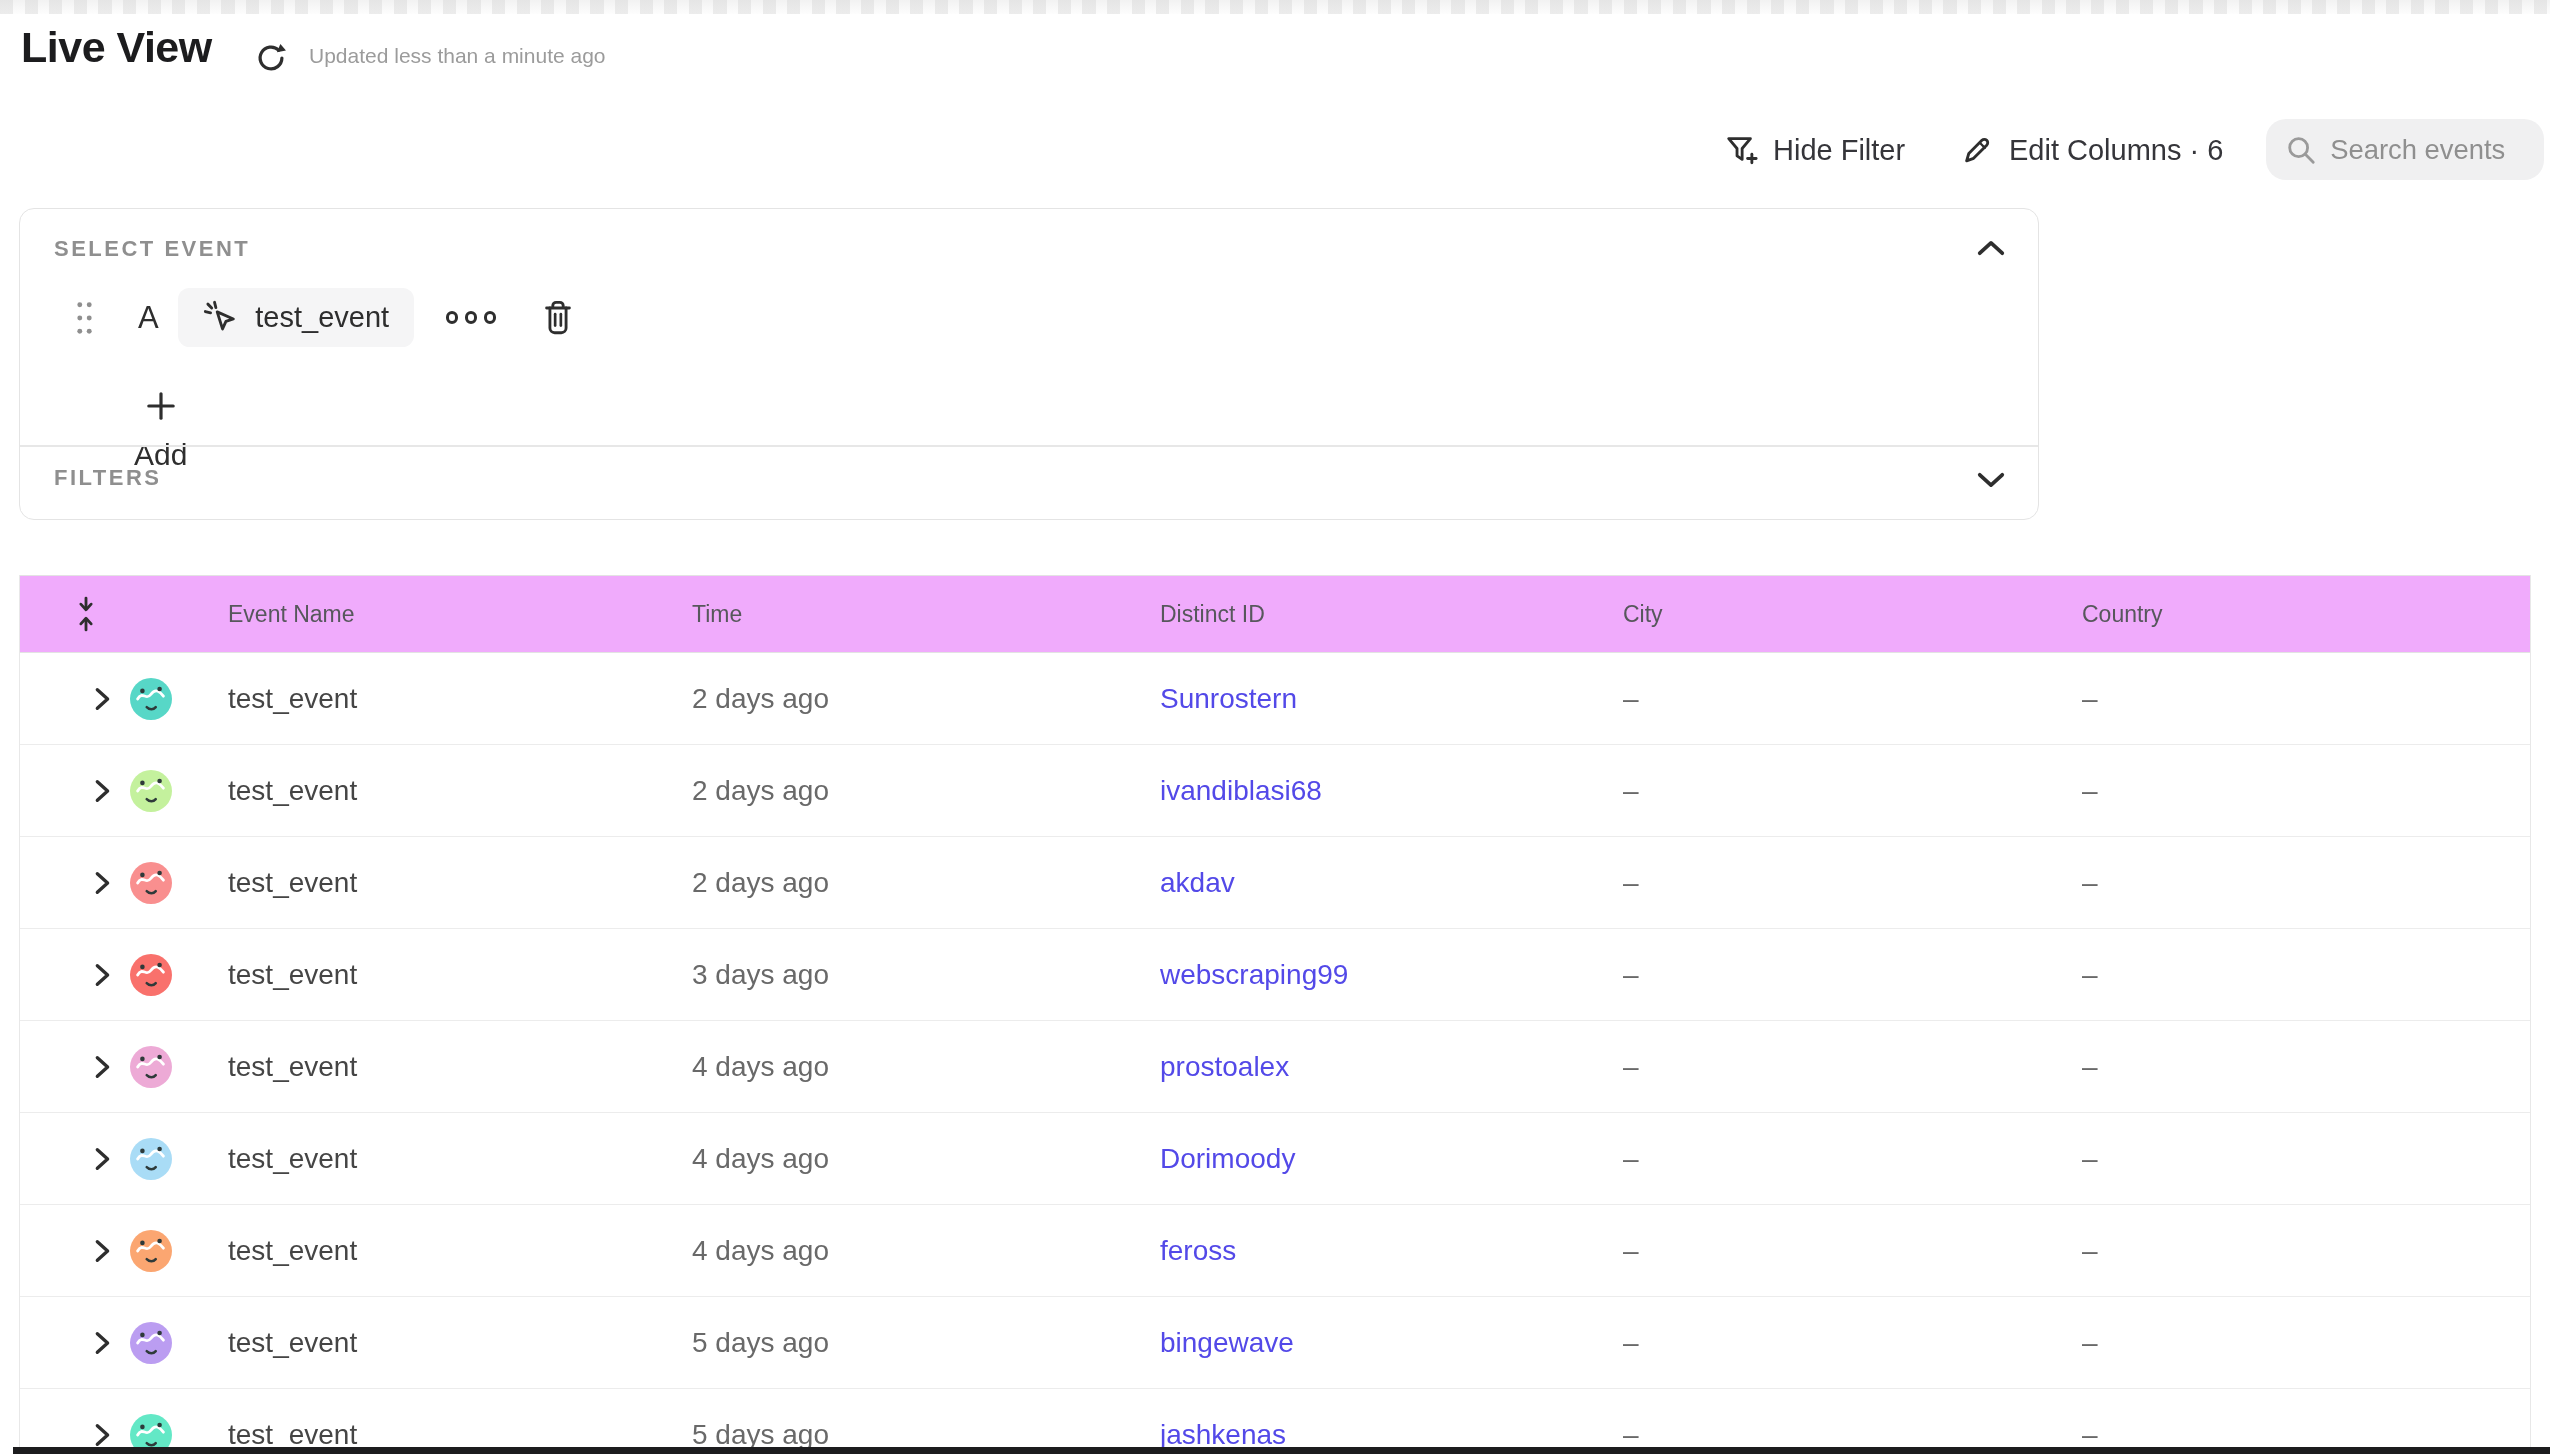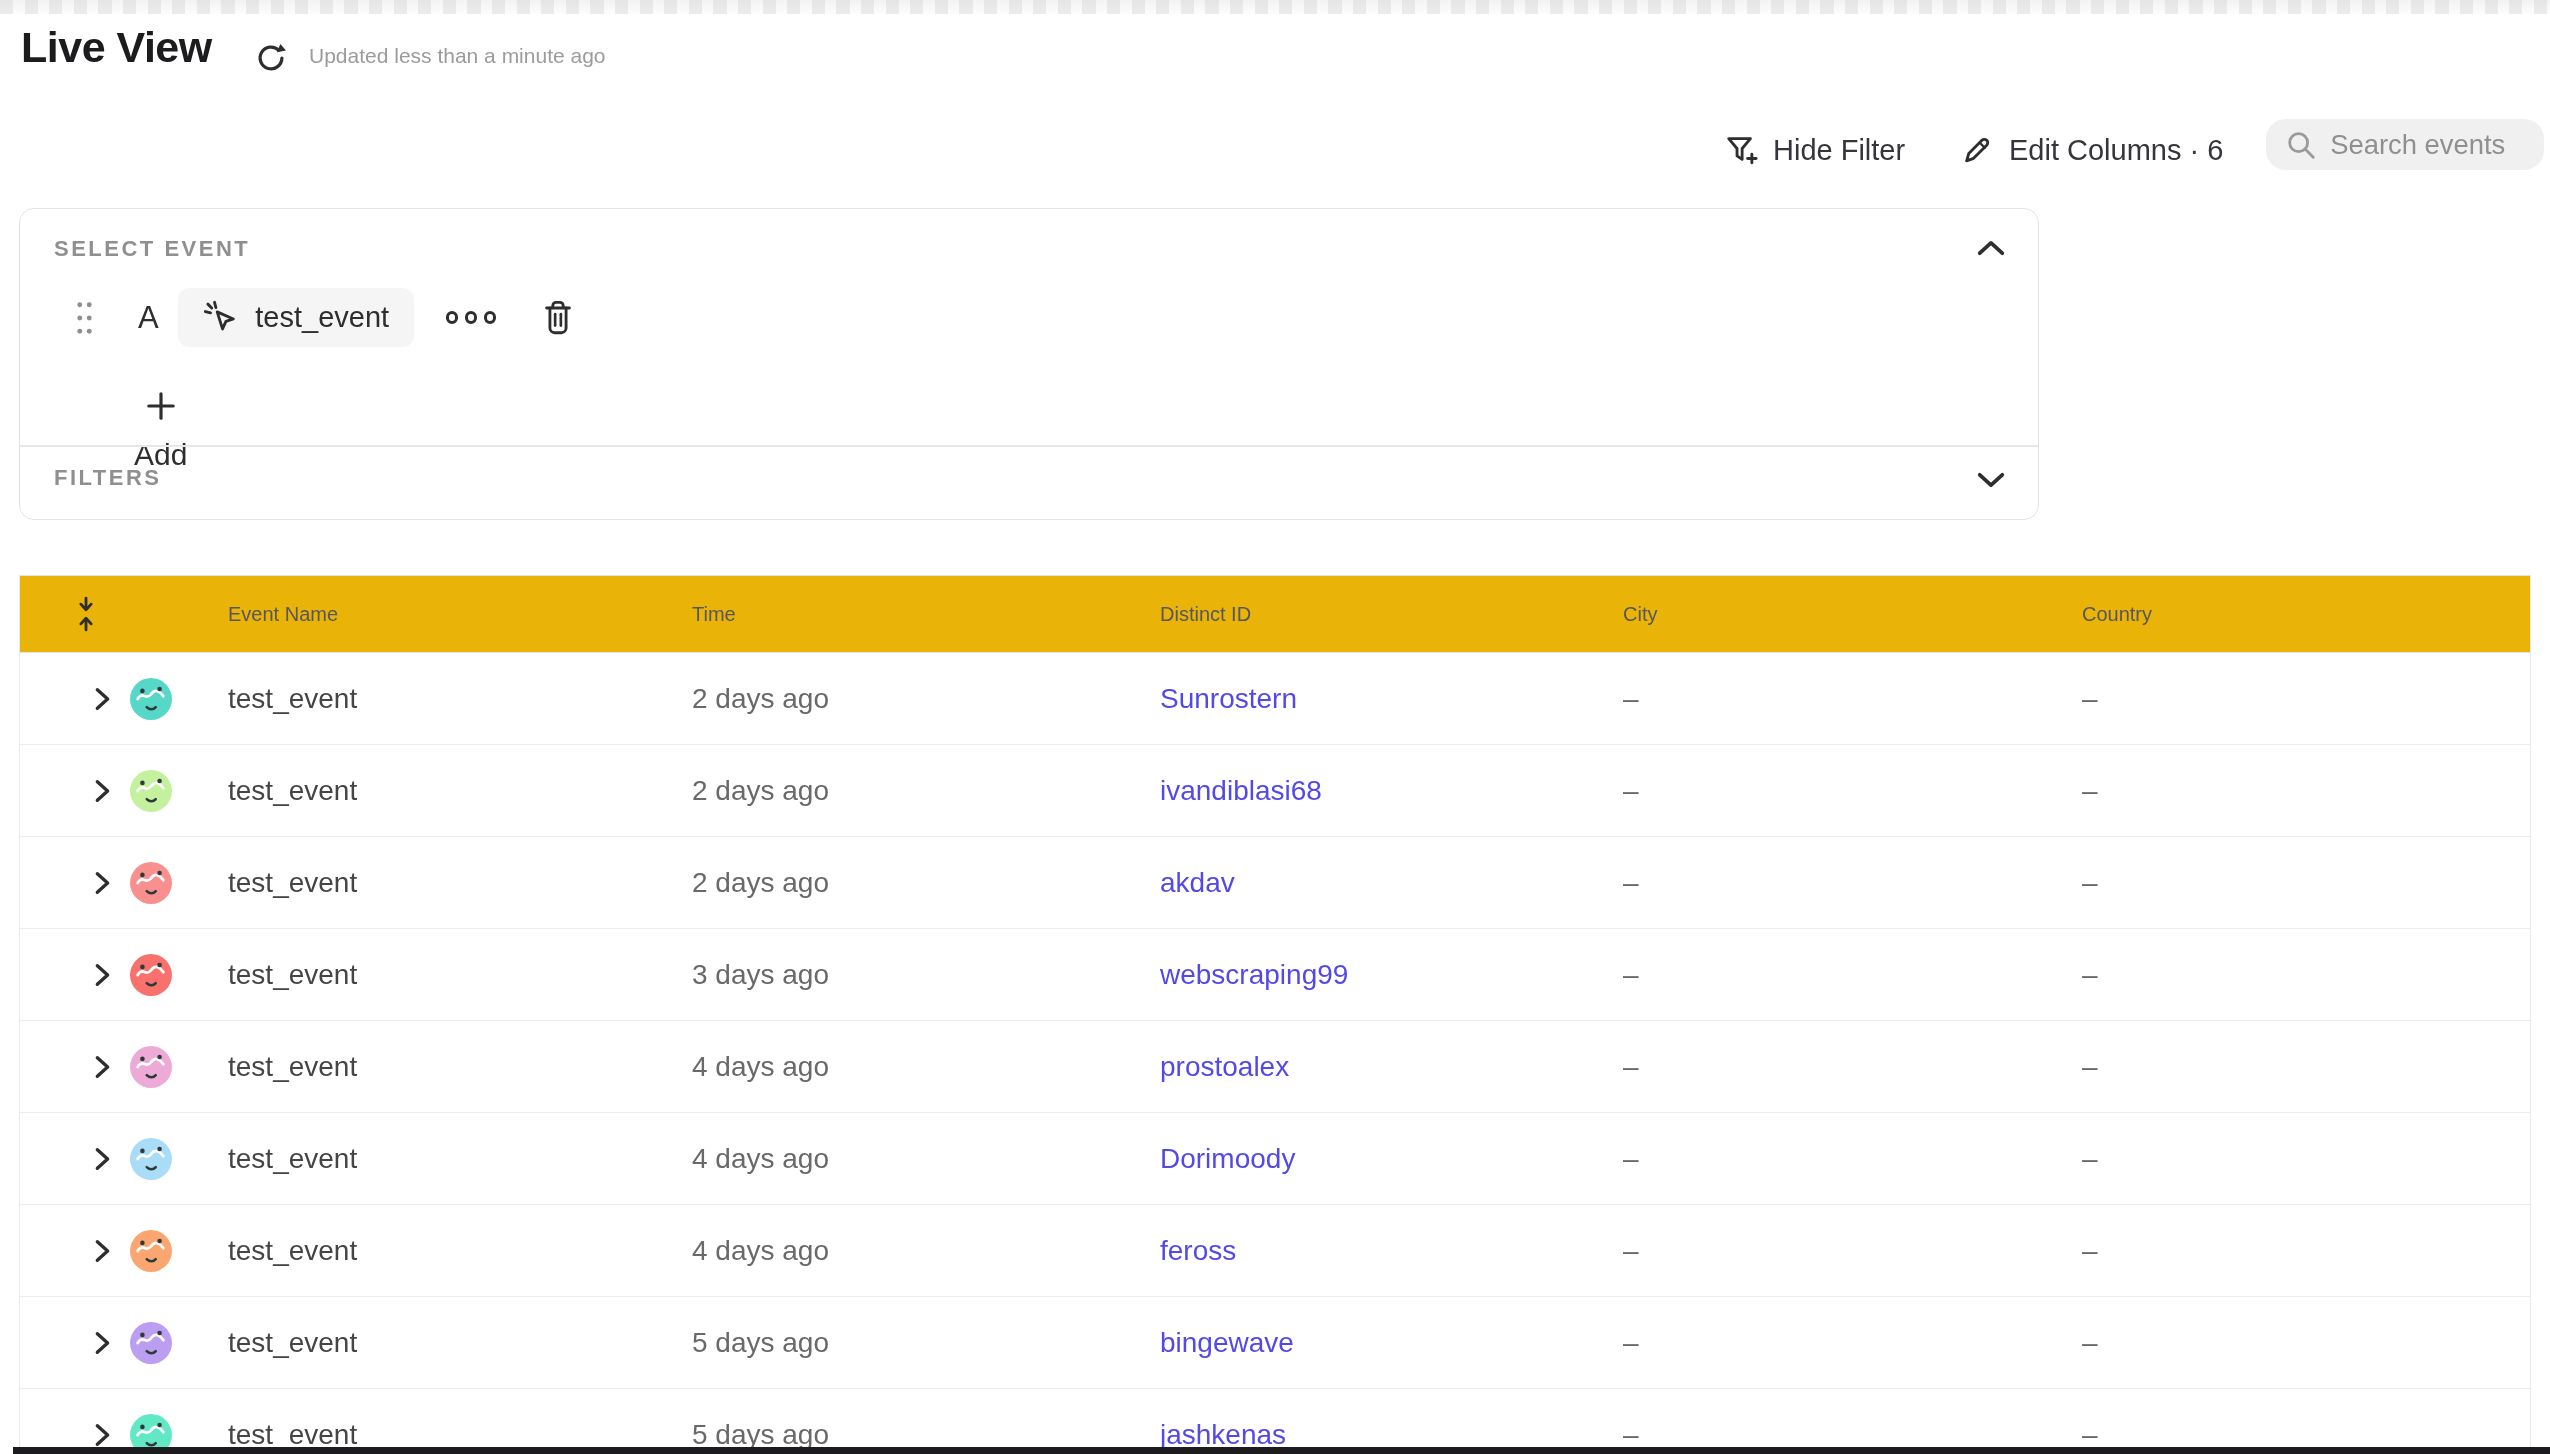--- a/index.html
+++ b/index.html
@@ -33,21 +33,21 @@
 
   
   .tool-btn{
     position:absolute; top:129px; height:42px;
     display:flex; align-items:center; gap:15px;
     font-size:29px; color:#35353a; cursor:pointer; white-space:nowrap;
   }
   .tool-btn.hide-filter{ left:1724px; }
   .tool-btn.edit-columns{ left:1960px; }
   .search-box{
-    position:absolute; left:2266px; top:119px; width:278px; height:51px;
+    position:absolute; left:2266px; top:119px; width:278px; height:61px;
     background:#f0f0f1; border-radius:20px;
     display:flex; align-items:center; gap:13.2px; padding:0 19px;
   }
   .search-box input{
     border:none; outline:none; background:transparent;
     font-family:"Liberation Sans", sans-serif;
     font-size:27.4px; color:#4a4a4a; width:180px;
   }
   .search-box input::placeholder{ color:#8f8f8f; }
 
@@ -90,23 +90,23 @@
     display:flex; align-items:center; gap:17px; cursor:pointer;
     font-size:30px; color:#2e2e2e;flex-direction:column;
   }
 
   
   .events-table{
     position:absolute; left:19px; top:575px; width:2512px; bottom:0;
     border-left:1.9px solid #e8e8e8; border-right:1.9px solid #e8e8e8;
   }
   .thead{
-    position:relative; height:78px; background:#eab308;
+    position:relative; height:78px; background:#f0abfc;
     border-top:1.9px solid #e3e3e3; border-bottom:1.9px solid #e3e3e3;
-    font-size:20px; color:#57575c;
+    font-size:23px; color:#57575c;
   }
   .trow{ position:relative; height:92px; border-bottom:1.9px solid #ececec; background:#fff; }
   .cell{ position:absolute; top:50%; transform:translateY(-50%); white-space:nowrap; }
   .col-collapse{ left:51px; }
   .col-chev{ left:68px; width:28px; height:28px; cursor:pointer; }
   .col-avatar{ left:110px; width:42px; height:42px; border-radius:50%; cursor:pointer; }
   .col-event{ left:208px; }
   .col-time{ left:672px; }
   .col-id{ left:1140px; }
   .col-city{ left:1603px;text-align:center; }

